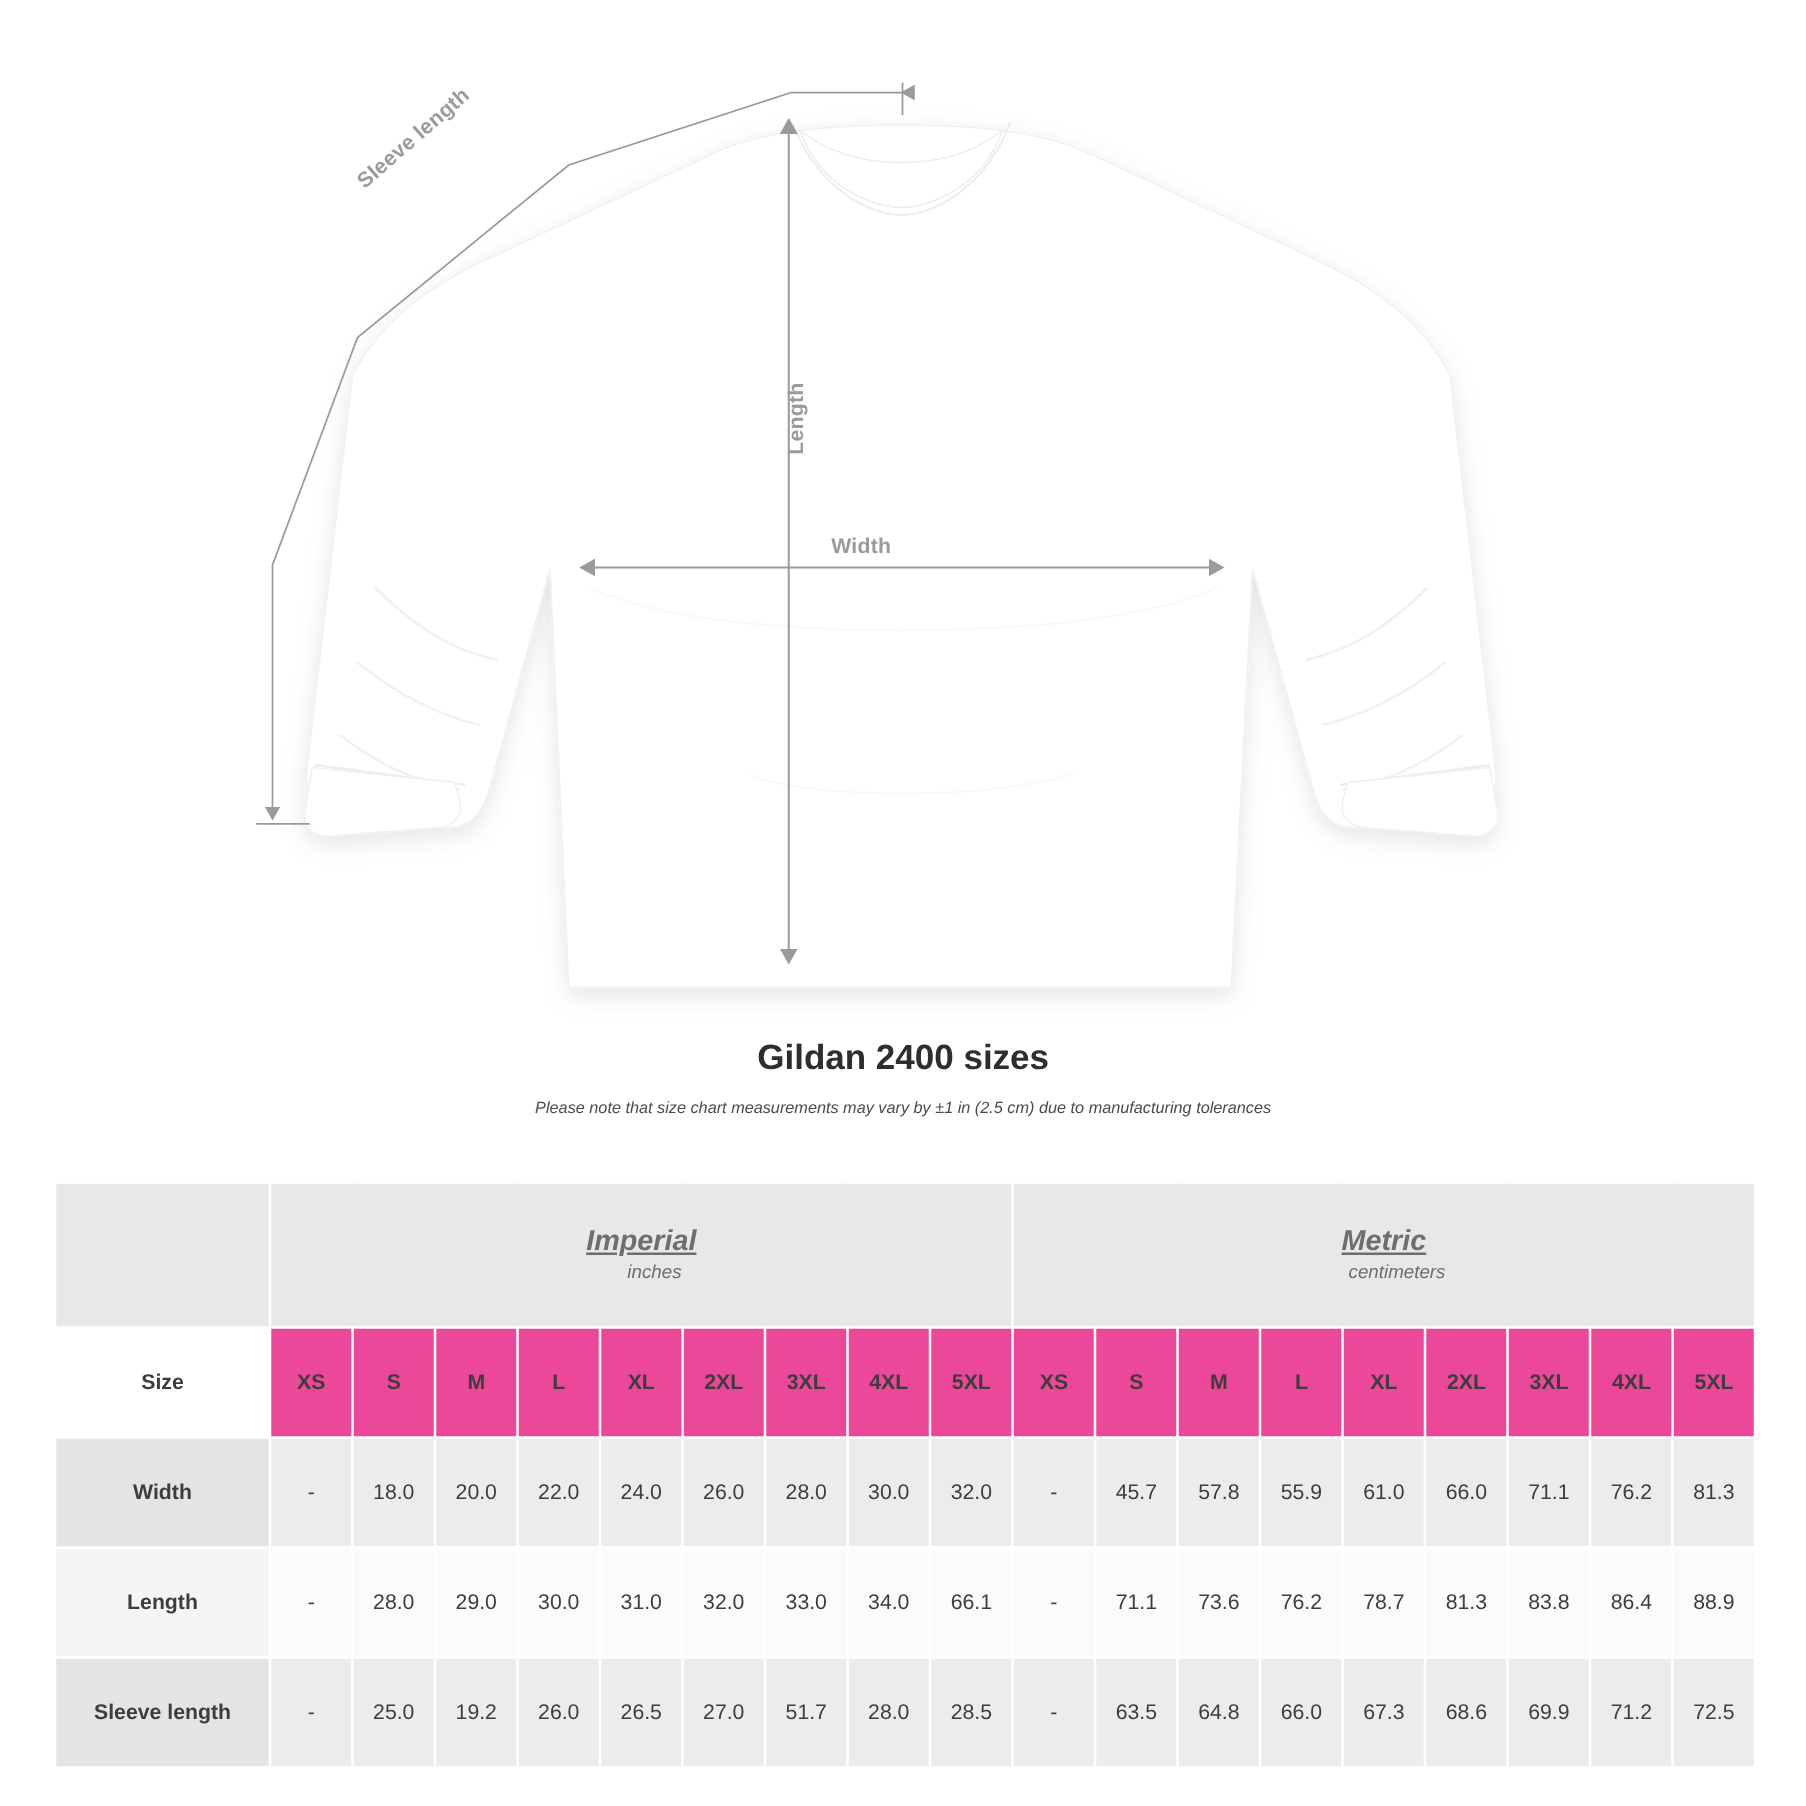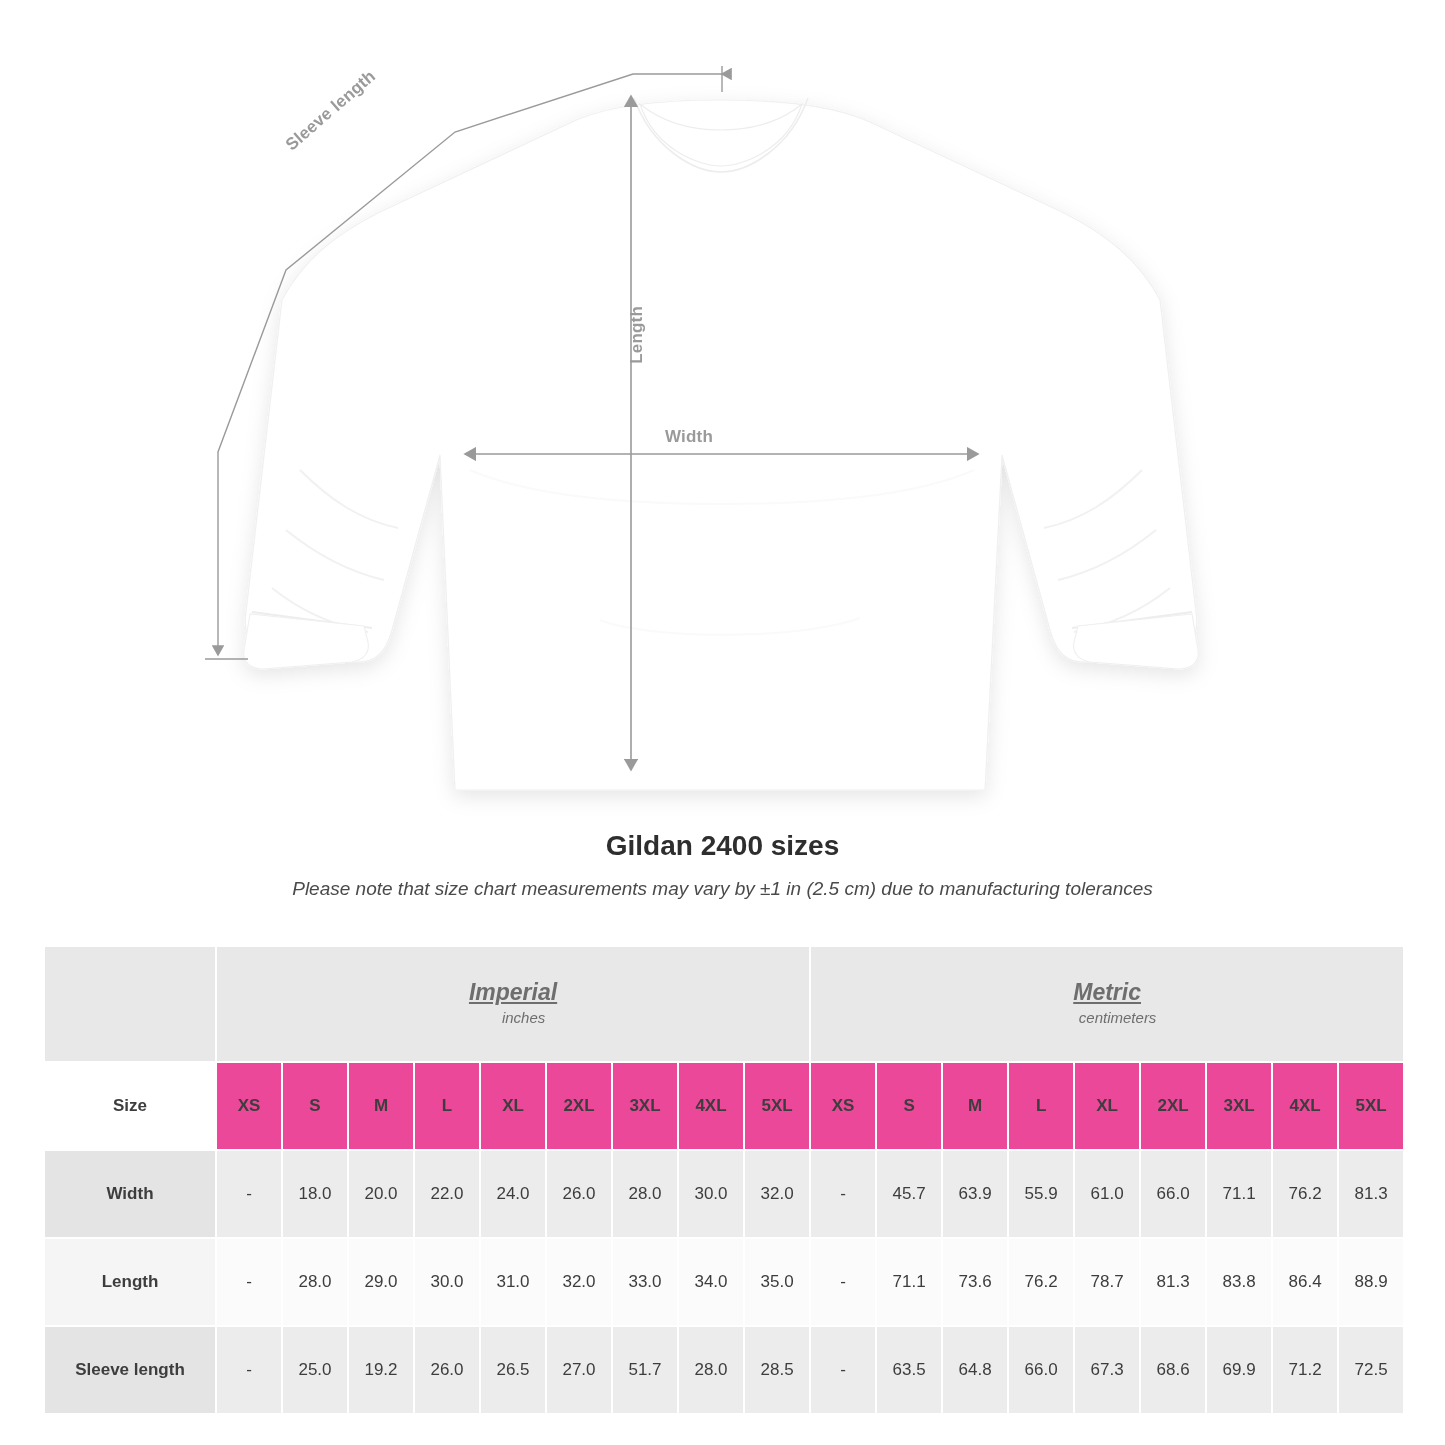--- a/index.html
+++ b/index.html
@@ -59,21 +59,21 @@
   
   .title {
     text-align: center;
     font-size: 28px;
     font-weight: bold;
     color: #2e2e2e;
     margin: 10px 0 0 0;
   }
   .subtitle {
     text-align: center;
-    font-size: 19px;
+    font-size: 13px;
     font-style: italic;
     color: #4a4a4a;
     margin: 16px 0 0 0;
   }
 
   
   .table-wrap {
     position: absolute;
     left: 43px;
     top: 945px;
@@ -292,40 +292,40 @@
           <td>18.0</td>
           <td>20.0</td>
           <td>22.0</td>
           <td>24.0</td>
           <td>26.0</td>
           <td>28.0</td>
           <td>30.0</td>
           <td>32.0</td>
           <td>-</td>
           <td>45.7</td>
-          <td>63.9</td>
+          <td>57.8</td>
           <td>55.9</td>
           <td>61.0</td>
           <td>66.0</td>
           <td>71.1</td>
           <td>76.2</td>
           <td>81.3</td>
         </tr>
 
         <tr class="data-row">
           <td class="rowlabel">Length</td>
           <td>-</td>
           <td>28.0</td>
           <td>29.0</td>
           <td>30.0</td>
           <td>31.0</td>
           <td>32.0</td>
           <td>33.0</td>
           <td>34.0</td>
-          <td>35.0</td>
+          <td>66.1</td>
           <td>-</td>
           <td>71.1</td>
           <td>73.6</td>
           <td>76.2</td>
           <td>78.7</td>
           <td>81.3</td>
           <td>83.8</td>
           <td>86.4</td>
           <td>88.9</td>
         </tr>

